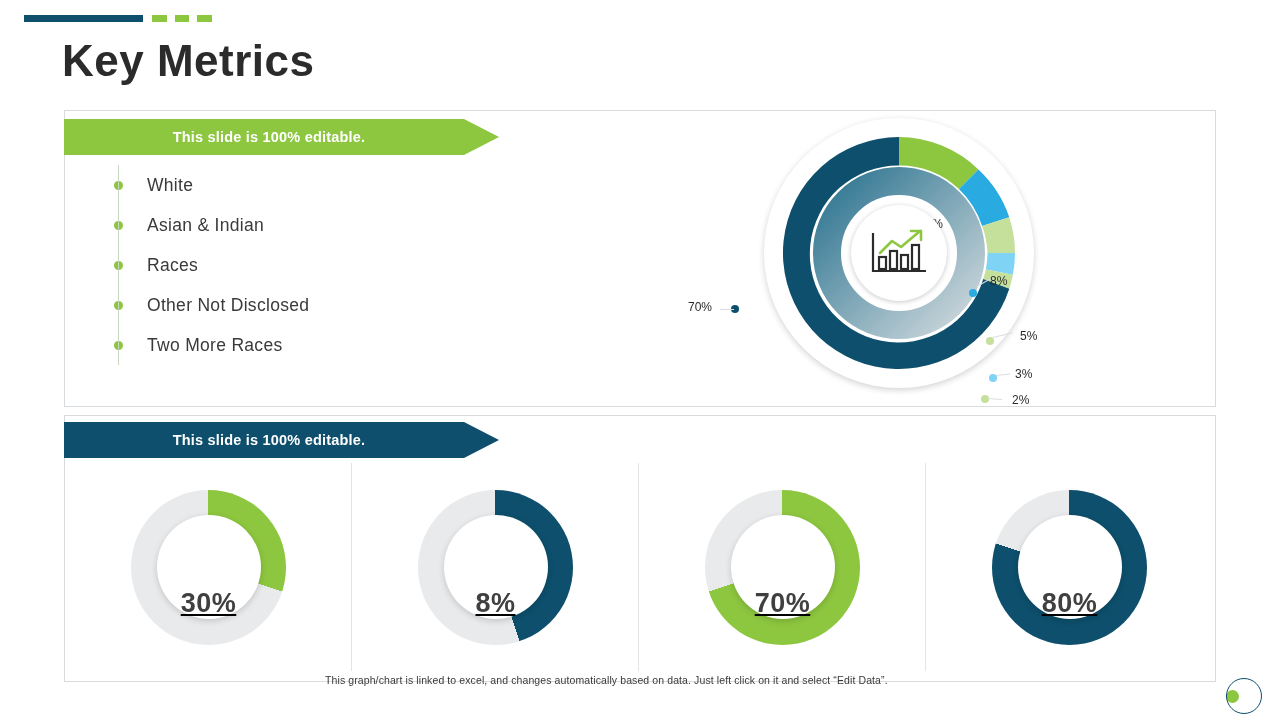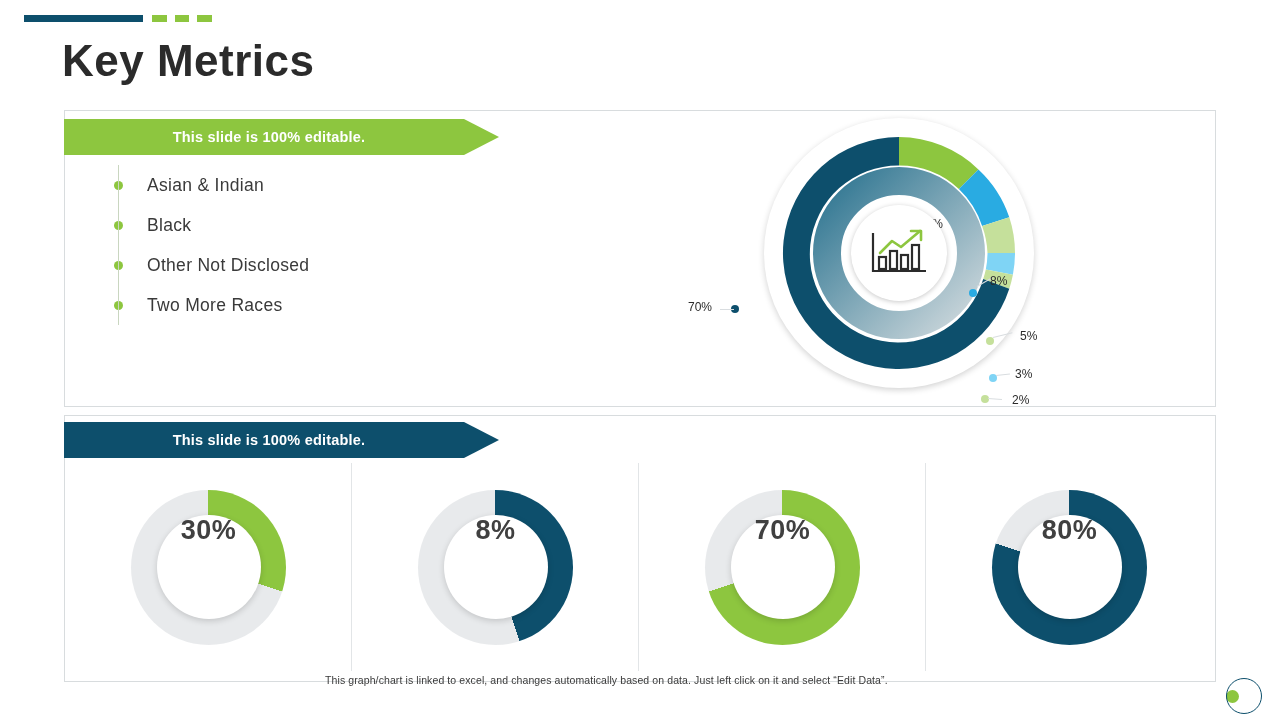--- a/index.html
+++ b/index.html
@@ -45,21 +45,21 @@
   .labels .mark{position:absolute;width:8px;height:8px;border-radius:50%;}
 
   
   .center-circle{position:absolute;left:50%;top:50%;transform:translate(-50%,-50%);width:96px;height:96px;border-radius:50%;background:#fff;box-shadow:0 1px 5px rgba(0,0,0,0.22);display:flex;align-items:center;justify-content:center;}
 
   
   .small-donuts{position:absolute;left:65px;top:463px;width:1148px;height:208px;display:flex;}
   .sd-cell{flex:1 1 0;position:relative;display:flex;align-items:center;justify-content:center;}
   .sd-sep{position:absolute;top:0;width:1px;height:208px;background:#e2e5e7;}
   .sd-donut{position:relative;width:155px;height:155px;border-radius:50%;}
-  .sd-hole{position:absolute;left:50%;top:50%;transform:translate(-50%,-50%);width:104px;height:104px;border-radius:50%;background:#fff;box-shadow:0 2px 6px rgba(0,0,0,0.16);display:flex;align-items:flex-start;justify-content:center;}
+  .sd-hole{position:absolute;left:50%;top:50%;transform:translate(-50%,-50%);width:104px;height:104px;border-radius:50%;background:#fff;box-shadow:0 2px 6px rgba(0,0,0,0.16);display:flex;align-items:flex-end;justify-content:center;text-decoration:underline;}
   .sd-val{font-size:27px;font-weight:bold;color:#404040;letter-spacing:0.5px;}
 
   .footer-note{position:absolute;left:325px;top:674px;font-size:10.5px;color:#3a3a3a;letter-spacing:0.1px;}
 
   .corner-dot{position:absolute;right:41px;bottom:17px;width:13px;height:13px;border-radius:50%;background:#8dc63f;}
   .corner-ring{position:absolute;right:18px;bottom:6px;width:34px;height:34px;border-radius:50%;border:1px solid #0d4f6c;}
 </style>
 </head>
 <body>
 
@@ -86,26 +86,31 @@
   <div class="ribbon-body">
     <span class="ribbon-text">This slide is 100% editable.</span>
   </div>
   <div class="ribbon-arrow"></div>
 </div>
 
 <div class="bullet-list">
   <div class="bullet-row">
     <div class="vline"></div>
     <div class="bullet-dot"></div>
+    <div class="bullet-label">White</div>
+  </div>
+  <div class="bullet-row">
+    <div class="vline"></div>
+    <div class="bullet-dot"></div>
     <div class="bullet-label">Asian &amp; Indian</div>
   </div>
   <div class="bullet-row">
     <div class="vline"></div>
     <div class="bullet-dot"></div>
-    <div class="bullet-label">Black</div>
+    <div class="bullet-label">Races</div>
   </div>
   <div class="bullet-row">
     <div class="vline"></div>
     <div class="bullet-dot"></div>
     <div class="bullet-label">Other Not Disclosed</div>
   </div>
   <div class="bullet-row">
     <div class="vline"></div>
     <div class="bullet-dot"></div>
     <div class="bullet-label">Two More Races</div>

